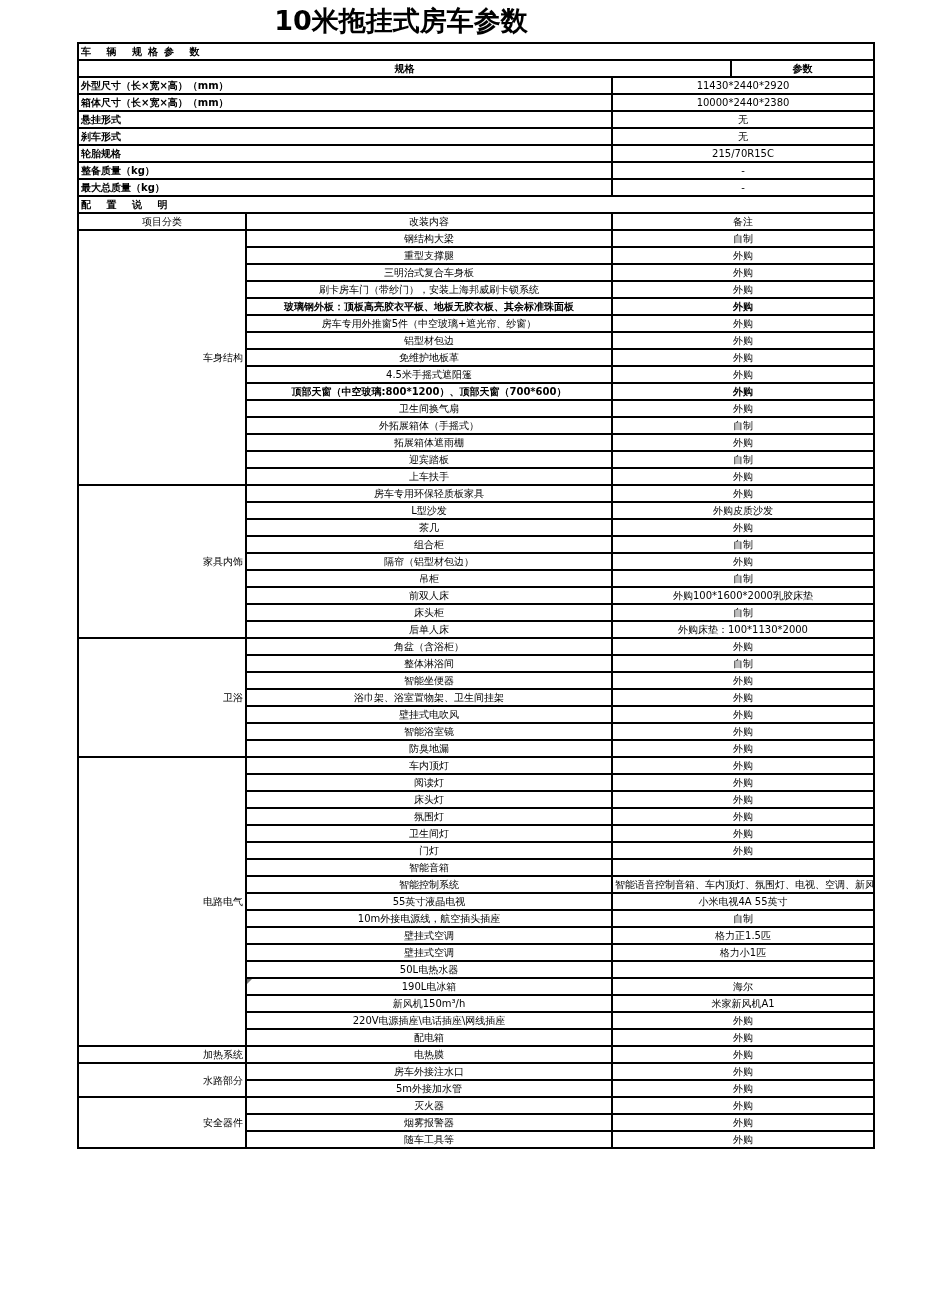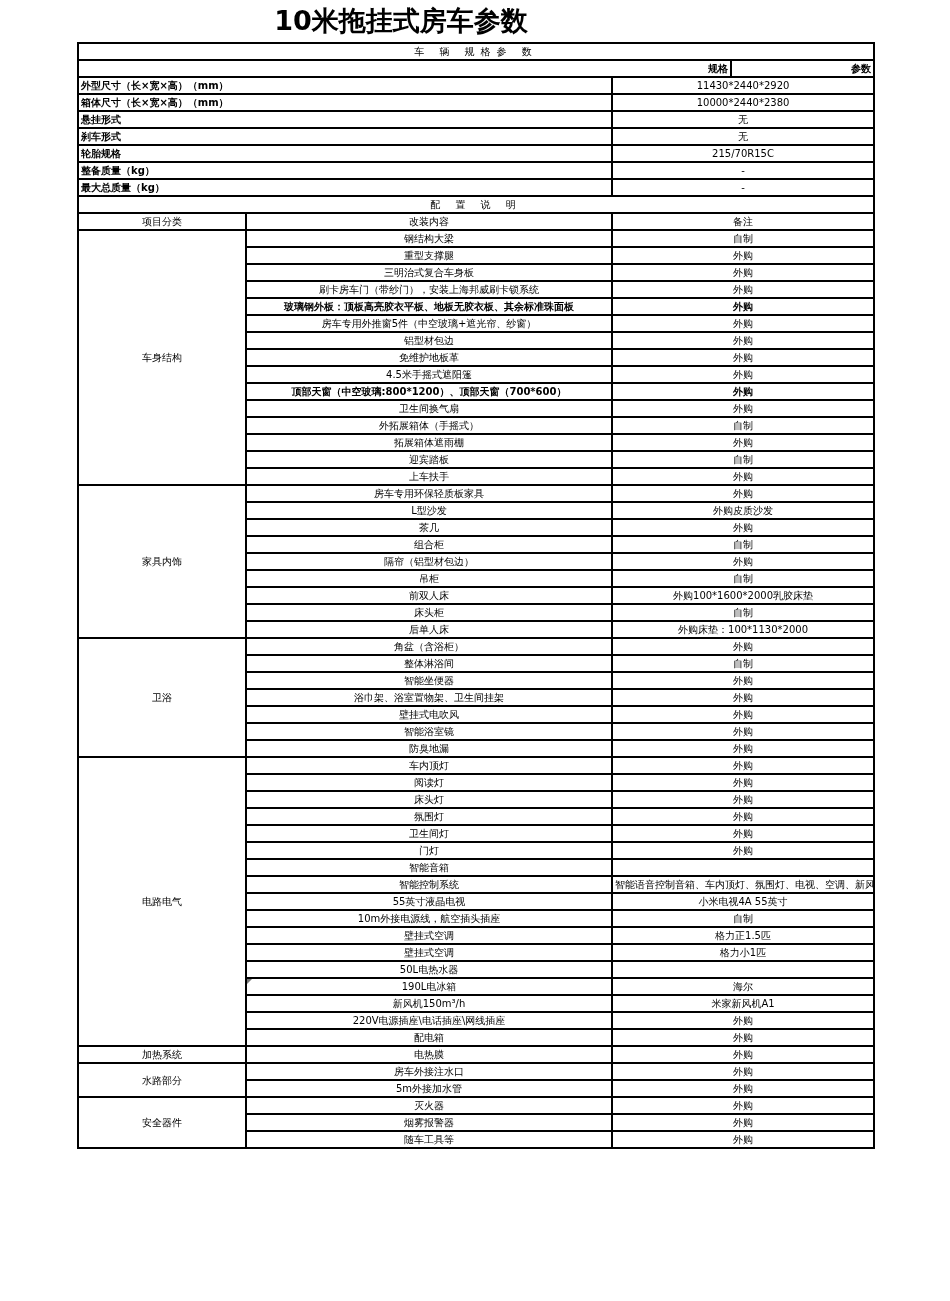--- a/index.html
+++ b/index.html
@@ -6,25 +6,25 @@
   body { width:950px; height:1301px; position:relative; overflow:hidden;
          font-family:"DejaVu Sans", "Liberation Sans", sans-serif; color:#000; }
   .title { position:absolute; left:0; top:4px; width:802px; text-align:center;
            font-size:27px; font-weight:bold; letter-spacing:0px; line-height:34px; }
   table.sheet { position:absolute; left:77px; top:42px; width:796px;
                 border-collapse:collapse; table-layout:fixed; font-size:10px; }
   table.sheet td { border:2px solid #000; padding:0 2px; height:15px; line-height:15px;
                    overflow:hidden; white-space:nowrap; }
   td.c { text-align:center; }
   td.l { text-align:left;font-weight:bold; }
-  td.sec { text-align:center; font-weight:normal; letter-spacing:6px;border-radius:6px; }
-  td.hdr { text-align:right; font-weight:bold; }
+  td.sec { font-weight:bold; letter-spacing:6px;border-radius:6px; }
+  td.hdr { text-align:center; font-weight:bold; }
   td.tall { height:25px;font-weight:bold; }
   td.wrap { white-space:normal; line-height:13px; height:24px; }
-  td.cat { vertical-align:middle; text-align:center; }
+  td.cat { vertical-align:middle; text-align:right; }
   td.marked { position:relative;margin-top:14px; }
   td.marked::before { content:""; position:absolute; left:0; top:0; width:0; height:0;
                       border-top:5px solid #777; border-right:5px solid transparent; }
 </style>
 </head>
 <body>
 
 <div class="title">10米拖挂式房车参数</div>
 
 <table class="sheet">

